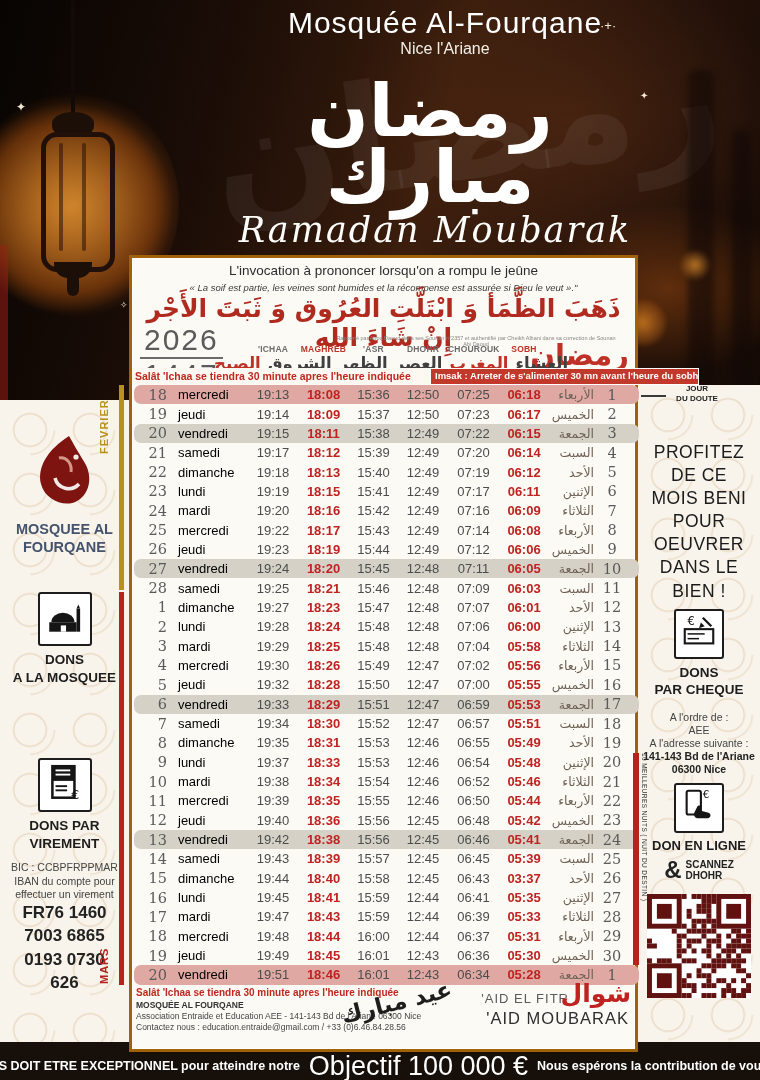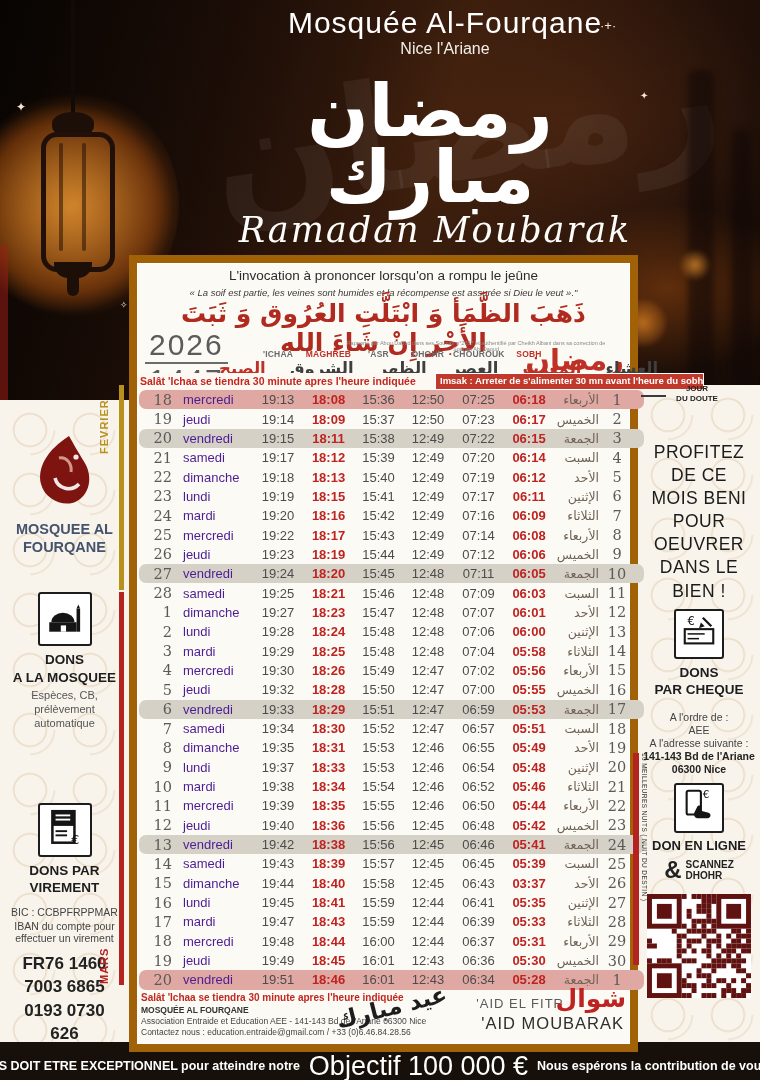--- a/index.html
+++ b/index.html
@@ -54,62 +54,62 @@
       #f8f4eb;}
   .side-left{left:0;top:400px;width:129px;height:645px;}
   .side-right{left:638px;top:385px;width:122px;height:660px;}
   .org-name{margin-top:6px;color:#45536d;font-size:14.5px;font-weight:bold;line-height:1.25;}
   .icon-box{display:inline-block;width:46px;height:46px;border:2px solid #1d1d1d;background:#fff;
     border-radius:3px;padding:2px;}
   .don-title{font-size:13.5px;font-weight:bold;color:#1d1d1d;line-height:1.3;margin-top:5px;}
   .don-sub{font-size:11px;color:#555;line-height:1.25;margin:3px 10px 0;}
   .bic{font-size:10.5px;color:#444;margin-top:9px;}
   .iban-note{font-size:10.5px;color:#444;line-height:1.2;margin:2px 6px 0;}
-  .iban{font-size:17px;font-weight:bold;color:#222;line-height:1.38;margin-top:7px;}
+  .iban{font-size:17px;font-weight:bold;color:#222;line-height:1.38;margin-top:0;}
   .motto{margin-top:56px;font-size:17.5px;color:#1b1b1b;line-height:1.32;letter-spacing:.5px;}
   .small-line{font-size:10.5px;color:#444;line-height:1.25;}
   .bold-line{font-size:10.5px;color:#222;font-weight:bold;line-height:1.25;}
   .online-row{display:flex;align-items:center;justify-content:center;gap:4px;margin-top:1px;}
   .amp{font-size:24px;font-weight:bold;color:#222;}
   .scan{font-size:10px;font-weight:bold;color:#222;text-align:left;line-height:1.15;}
 
   
   .card{position:absolute;left:129px;top:255px;width:509px;height:797px;z-index:5;
-    background:#fcfaf4;border:8px solid #a16207;box-sizing:border-box;
+    background:#fcfaf4;border:3px solid #a16207;box-sizing:border-box;
     box-shadow:0 0 0 1px #fff inset;}
   .inv-title{position:absolute;left:0;right:0;top:5px;text-align:center;font-size:13.5px;color:#2c2c2c;}
   .inv-quote{position:absolute;left:0;right:0;top:24px;text-align:center;font-size:9.5px;
     font-style:italic;color:#3a3a3a;}
   .dua{position:absolute;left:10px;right:10px;top:36px;text-align:center;direction:rtl;
     font-family:"DejaVu Sans",sans-serif;font-size:25px;font-weight:bold;color:#b02a20;}
   .dua-src{position:absolute;left:200px;right:15px;top:77px;text-align:center;font-size:5.5px;color:#888;}
   .years{position:absolute;left:8px;top:66px;color:#5b5b5b;font-size:30px;letter-spacing:2px;line-height:1.05;}
   .years .g{border-bottom:2px solid #6b6b6b;padding:0 4px 1px;}
   .years .h{padding:0 4px;}
   .ramadan-ar{position:absolute;right:6px;top:80px;font-family:"DejaVu Sans",sans-serif;
     font-size:29px;font-weight:bold;color:#bf3127;}
   .fr-heads{position:absolute;left:2px;top:86px;width:505px;display:grid;
     grid-template-columns:40px 74px 50px 51px 49px 50px 51px 50px 47px 32px;}
   .fr-heads span{font-size:8.5px;letter-spacing:.2px;color:#6a6a6a;text-align:center;font-weight:bold;}
   .fr-heads .red{color:#bf3127;}
-  .ar-heads{position:absolute;left:82px;top:96px;width:240px;display:flex;gap:24px;
+  .ar-heads{position:absolute;left:82px;top:96px;width:240px;display:flex;gap:7px;
     font-family:"DejaVu Sans",sans-serif;font-size:16.5px;font-weight:bold;color:#3f3f3f;}
   .ar-heads .red{color:#bf3127;}
   .strip{position:absolute;left:0px;top:110px;width:503px;height:17px;display:flex;}
   .strip .s-left{flex:0 0 295px;background:#fdf8f2;color:#c1271f;font-size:10.5px;font-weight:bold;
     line-height:17px;padding-left:3px;white-space:nowrap;}
   .strip .s-right{flex:1;background:#c0392b;border:1.5px solid #fff;color:#fff;font-size:9.5px;
     font-weight:bold;line-height:13px;padding-left:4px;white-space:nowrap;box-sizing:border-box;}
   .rows{position:absolute;left:2px;top:127px;width:505px;}
   .t-row{display:grid;grid-template-columns:40px 74px 50px 51px 49px 50px 51px 50px 47px 32px;
     height:19.35px;align-items:center;border-radius:7px;}
   .t-row .cell{font-size:13px;color:#4c4c4c;text-align:center;white-space:nowrap;}
   .t-row .num{font-family:"DejaVu Serif",serif;font-size:14.5px;color:#5a5a5a;text-align:right;padding-right:7px;}
   .t-row .hij{text-align:center;padding-right:0;}
-  .t-row .dname{text-align:left;padding-left:4px;color:#4c1d95;}
+  .t-row .dname{text-align:left;padding-left:4px;color:#000000;}
   .t-row .adname{font-family:"DejaVu Sans",sans-serif;text-align:right;padding-right:2px;
     font-size:12.5px;color:#6f6257;}
   .t-row .red{color:#bf2321;font-weight:bold;}
   .row-pink{background:#dfa8a2;}
   .row-gray{background:#d6d1c7;}
 
   .c-footer{position:absolute;left:4px;right:4px;top:729px;height:60px;}
   .f-notice{font-size:10px;font-weight:bold;color:#c1271f;}
   .f-org{font-size:8.5px;font-weight:bold;color:#333;margin-top:2px;}
   .f-line{font-size:8.5px;color:#444;margin-top:1px;}
@@ -208,21 +208,20 @@
           <rect x="31" y="12" width="3.4" height="22" fill="#151515"></rect>
           <path d="M31 12 l1.7 -4 l1.7 4 Z" fill="#151515"></path>
           <rect x="16" y="28" width="5" height="6" fill="#fff"></rect>
         </svg>
       </span>
     </div>
     <div class="don-title">
       <span>DONS</span><br>
       <span>A LA MOSQUEE</span>
     </div>
-    <div class="don-sub">Espèces, CB, prélèvement automatique</div>
     <div style="margin-top:72px;">
       <span class="icon-box">
         <svg width="42" height="42" viewBox="0 0 40 40">
           <rect x="8" y="4" width="21" height="30" fill="none" stroke="#151515" stroke-width="2.4"></rect>
           <rect x="8" y="4" width="21" height="14" fill="#151515"></rect>
           <line x1="11" y1="8" x2="25" y2="8" stroke="#fff" stroke-width="1.8"></line>
           <line x1="11" y1="12" x2="25" y2="12" stroke="#fff" stroke-width="1.8"></line>
           <line x1="11" y1="23" x2="22" y2="23" stroke="#151515" stroke-width="1.8"></line>
           <line x1="11" y1="27" x2="22" y2="27" stroke="#151515" stroke-width="1.8"></line>
           <text x="26" y="35" font-size="12" fill="#151515" font-family="DejaVu Sans">€</text>

